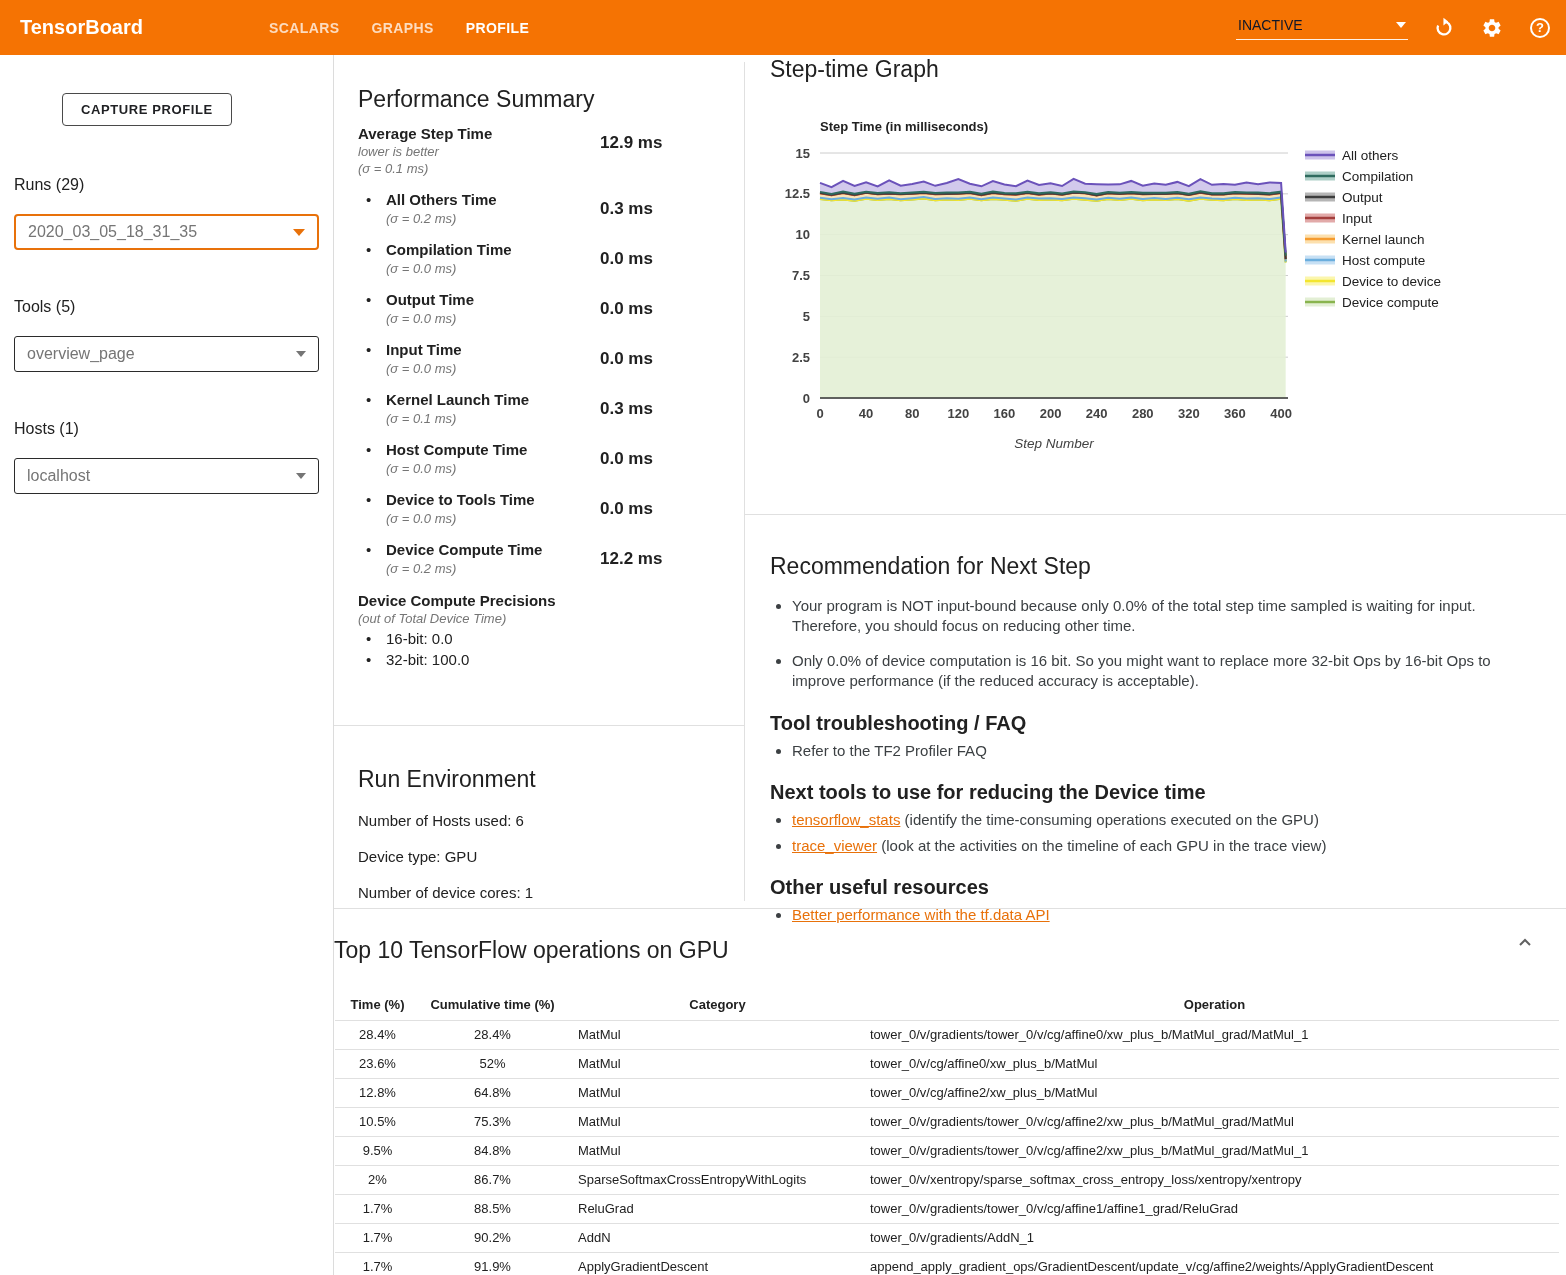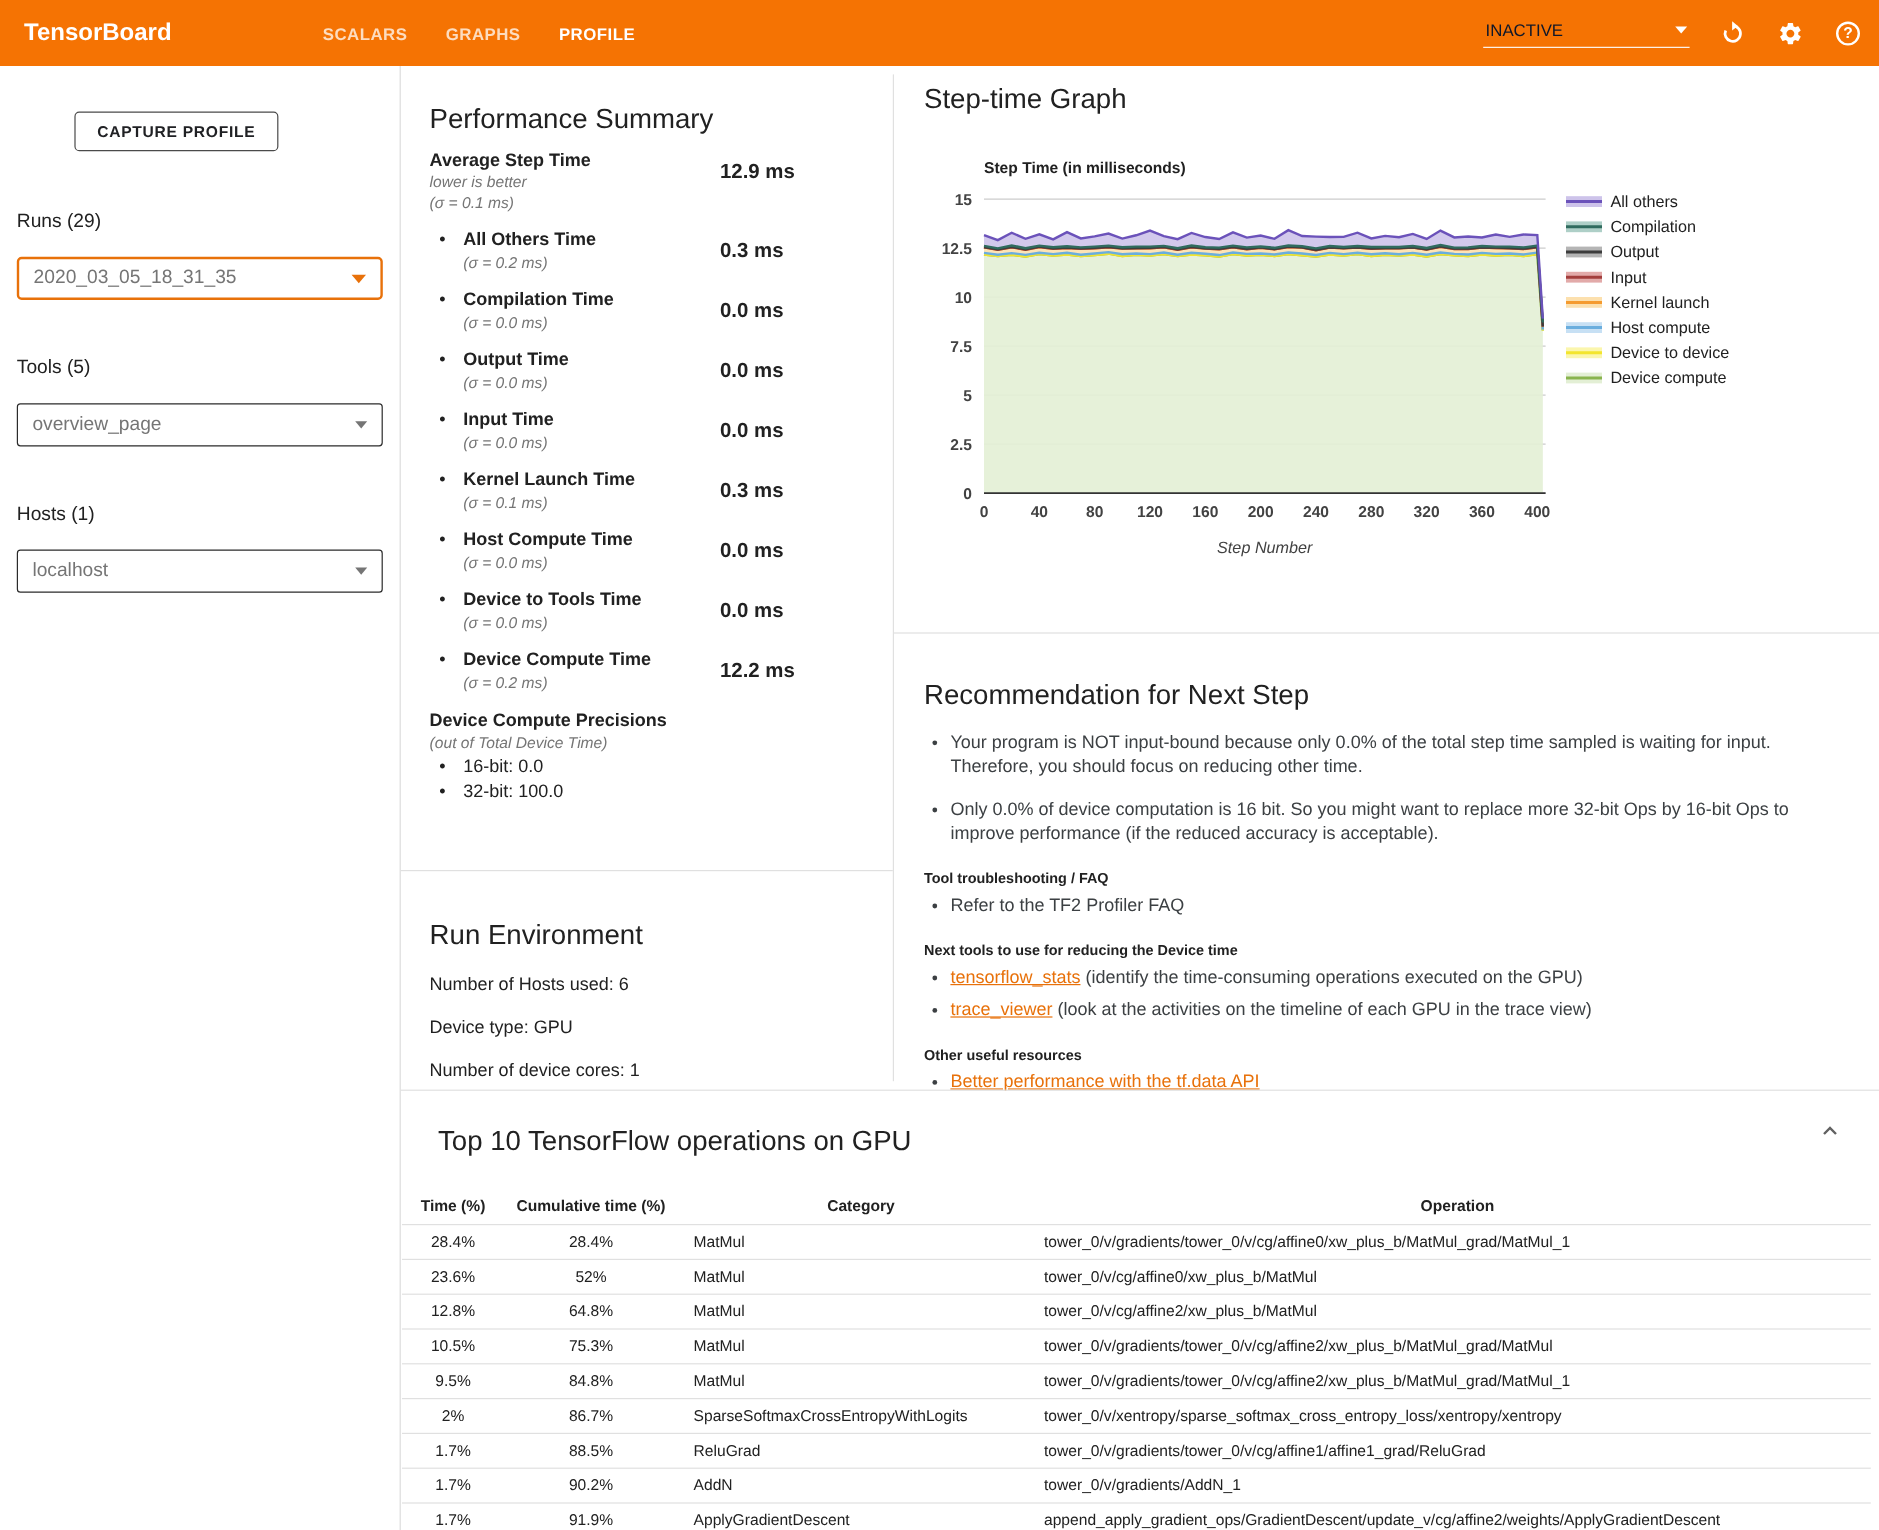--- a/index.html
+++ b/index.html
@@ -67,28 +67,28 @@
   
   .graph-sec { height:483px; border-bottom:1px solid #e0e0e0; padding-top:24px; overflow:hidden; }
   .graph-sec h2 { margin-left:25px; }
   .graph-sec svg { margin-top:30px; display:block; }
 
   
   .reco { flex:1; padding:14px 40px 0 25px; }
   .reco h2 { margin-top:24px; }
   .reco ul { margin:16px 0 0 22px; }
   .reco li { font-size:15px; color:#3c4043; margin-bottom:15px; line-height:1.35; }
-  .reco-sub { font-size:12px; font-weight:700; color:#212121; margin-top:20px; }
+  .reco-sub { font-size:20px; font-weight:700; color:#212121; margin-top:20px; }
   .reco ul.tight { margin-top:6px; }
   .reco ul.tight li { margin-bottom:6px; }
   a.lnk { color:#e8710a; text-decoration:underline; cursor:pointer; }
 
   
   .topops { flex:1; border-top:1px solid #e0e0e0; position:relative; padding-top:28px; }
-  .topops h2 { margin-left:31px; }
+  .topops h2 { }
   .collapse { position:absolute; right:30px; top:22px; cursor:pointer; }
   table.ops { border-collapse:collapse; margin:26px 6px 0 1px; width:1224px; table-layout:fixed; }
   table.ops th { font-size:13px; font-weight:700; color:#212121; height:30px; text-align:center;
     border-bottom:1px solid #e0e0e0; }
   table.ops td { font-size:13px; color:#212121; height:29px; border-bottom:1px solid #e0e0e0; }
   .c-time  { width:85px; }  .c-cum { width:145px; } .c-cat { width:305px; }
   td.t-center { text-align:center; }
   td.t-left3 { padding-left:13px; }
 </style>
 </head>

